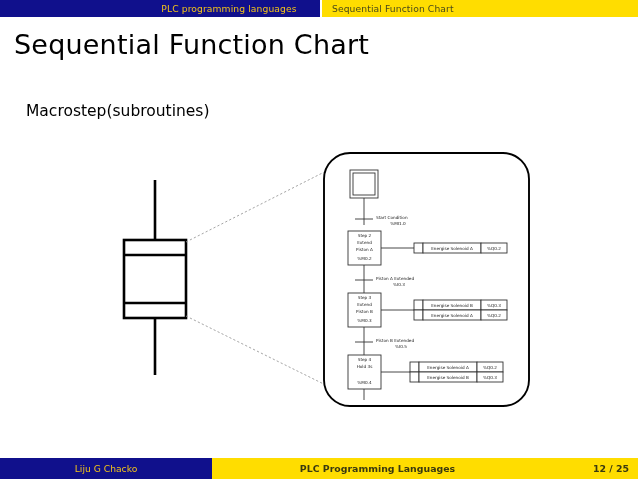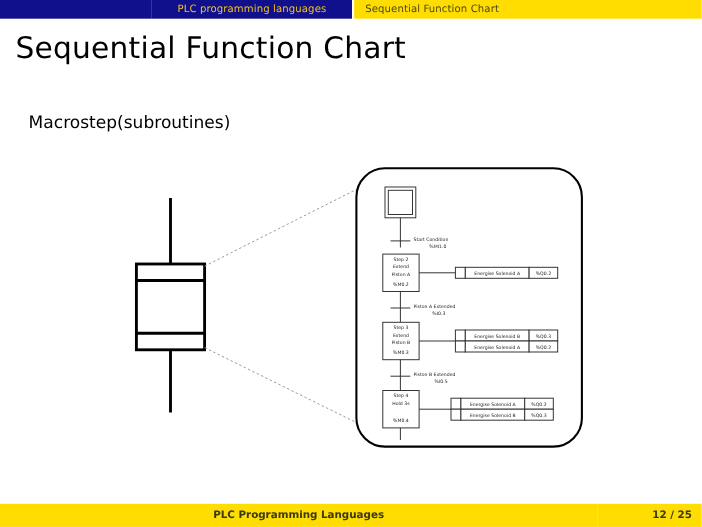--- a/index.html
+++ b/index.html
@@ -262,15 +262,16 @@
       <rect x="477" y="242" width="26" height="10" fill="#fff" stroke="#333" stroke-width="0.9"></rect>
       <text class="sfc-t-c" x="490" y="249">%Q0.3</text>
     </g>
 
     <line x1="364" y1="259" x2="364" y2="270" stroke="#333" stroke-width="0.9"></line>
   </g>
 </svg>
 </div>
 
 <div class="footbar">
+  <div class="foot-author">Liju G Chacko</div>
   <div class="foot-title">PLC Programming Languages</div>
   <div class="foot-page">12 / 25</div>
 </div>
 
 </body></html>

